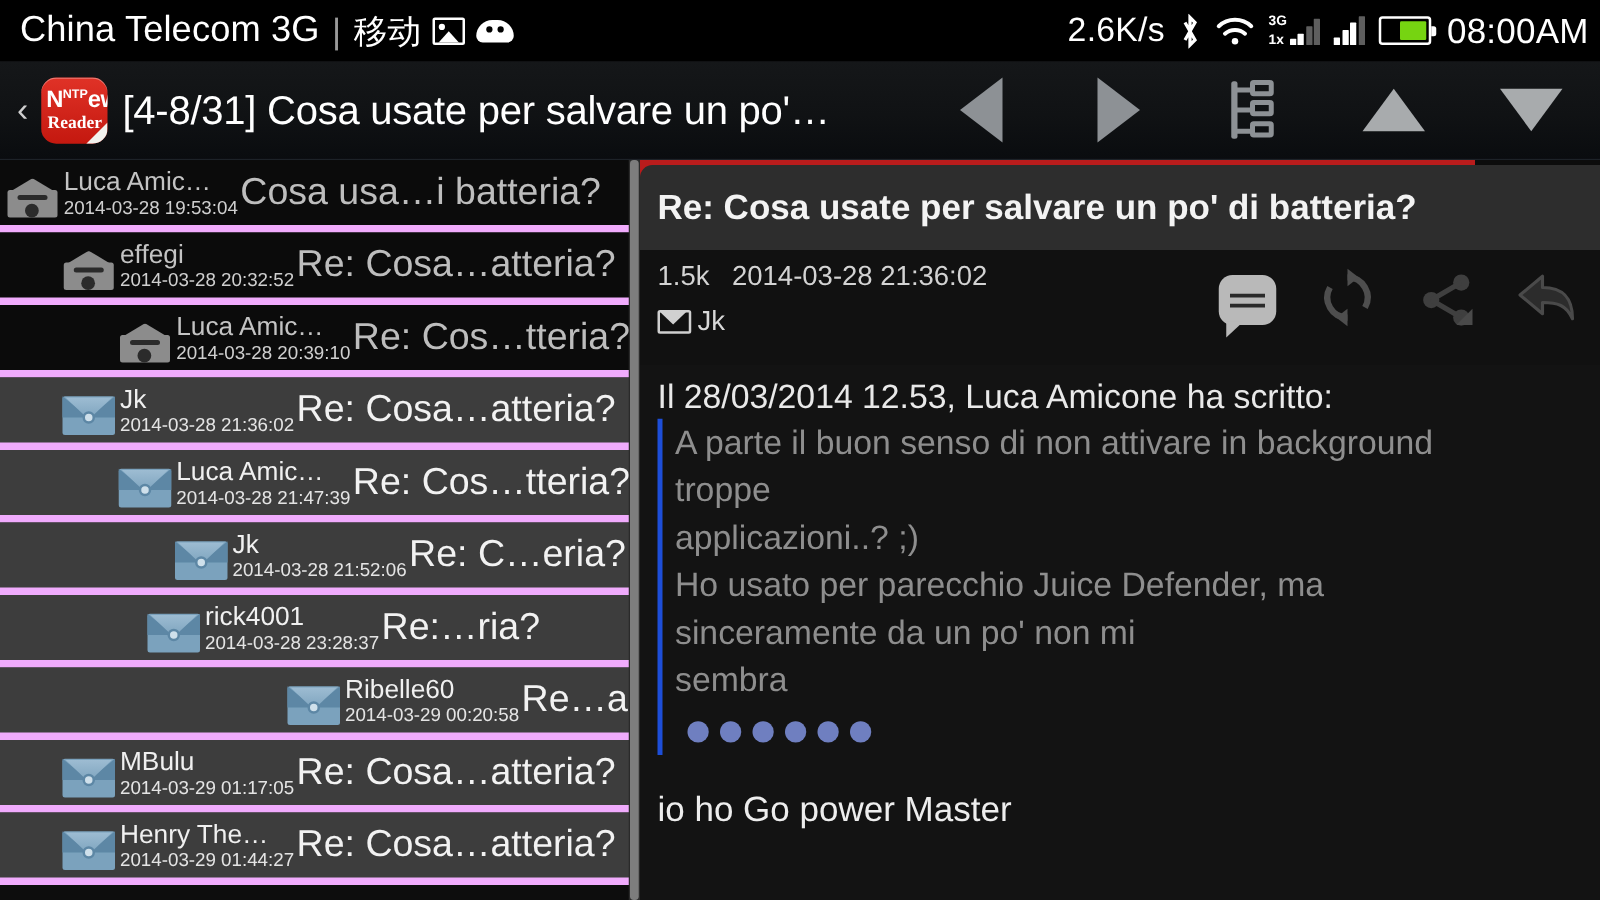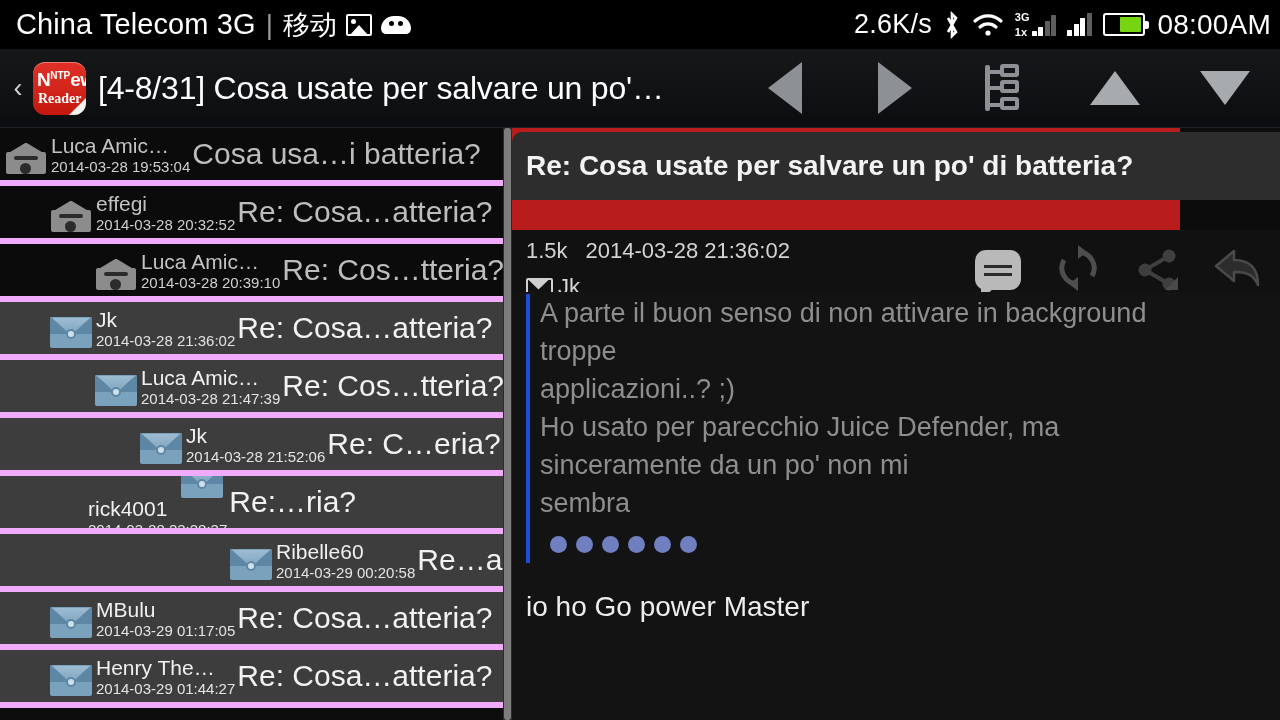--- a/index.html
+++ b/index.html
@@ -120,21 +120,21 @@
 
   #list-scroll{ position:absolute; right:0; top:0; width:9px; height:592px; background:#2a2a2a; }
   #list-thumb{ position:absolute; right:1px; width:7px; background:#7d7d7d; border-radius:3px; }
 
   
   #pane{ position:absolute; left:512px; top:0; width:668px; height:592px; background:#b91c1c; }
   #subject-box{ position:absolute; left:0; top:4px; width:768px; height:68px;
       background:#2d2d2d; border-radius:10px 0 0 0; display:flex; align-items:center; }
   #subject-text{ font-size:28px; font-weight:bold; color:#f3f3f3; margin-left:14px; white-space:nowrap; }
 
-  #msg-meta{ position:absolute; left:0; top:72px; width:768px; height:92px; background:#111111;margin-top:30px; }
+  #msg-meta{ position:absolute; left:0; top:72px; width:768px; height:92px; background:#111111; }
   #meta-line1{ position:absolute; left:14px; top:8px; display:flex; align-items:baseline; gap:18px; }
   .size{ font-size:22px; color:#d3d3d3; }
   .mdate{ font-size:22px; color:#d3d3d3; }
   #meta-line2{ position:absolute; left:14px; top:44px; display:flex; align-items:center; gap:5px; }
   .mini-env{ width:27px; height:19px; position:relative; }
   .mini-env .b{ position:absolute; inset:0; border:2.5px solid #d0d0d0; border-radius:2px; }
   .mini-env .v{ position:absolute; left:1px; top:1px; width:23px; height:11px; background:#d0d0d0;
       clip-path:polygon(0 0,100% 0,50% 100%); }
   .mfrom{ font-size:22px; color:#d8d8d8; }
 
@@ -333,21 +333,21 @@
               <span class="knob"></span>
             </span>
             <div class="namecol">
               <div class="author">Jk</div>
               <div class="date">2014-03-28 21:52:06</div>
             </div>
           </div>
           <div class="subject">Re: C…eria?</div>
         </div>
         <div class="row unread">
-          <div class="meta" style="margin-left: 88px; flex-direction: column;">
+          <div class="meta" style="margin-left: 118px;">
             <span class="env closed">
               <span class="flap"></span>
               <span class="knob"></span>
             </span>
             <div class="namecol">
               <div class="author">rick4001</div>
               <div class="date">2014-03-28 23:28:37</div>
             </div>
           </div>
           <div class="subject">Re:…ria?</div>
@@ -447,20 +447,21 @@
           <span>
             <svg width="52" height="50" viewBox="0 0 52 50">
               <path d="M22 8 L22 17 C40 17 46 27 46 42 C41 31 34 29 22 29 L22 38 L4 23 Z" fill="#2c2c2c" stroke="#4a4a4a" stroke-width="2.5" stroke-linejoin="round"></path>
             </svg>
           </span>
         </div>
       </div>
     </div>
 
     <div id="body-area">
+      <div class="attrib">Il 28/03/2014 12.53, Luca Amicone ha scritto:</div>
       <div class="quote">
         <div id="quote-lines">
             <div class="qline">A parte il buon senso di non attivare in background</div>
             <div class="qline">troppe</div>
             <div class="qline">applicazioni..? ;)</div>
             <div class="qline">Ho usato per parecchio Juice Defender, ma</div>
             <div class="qline">sinceramente da un po' non mi</div>
             <div class="qline">sembra</div>
           </div>
         <div class="dots" id="quote-dots">

